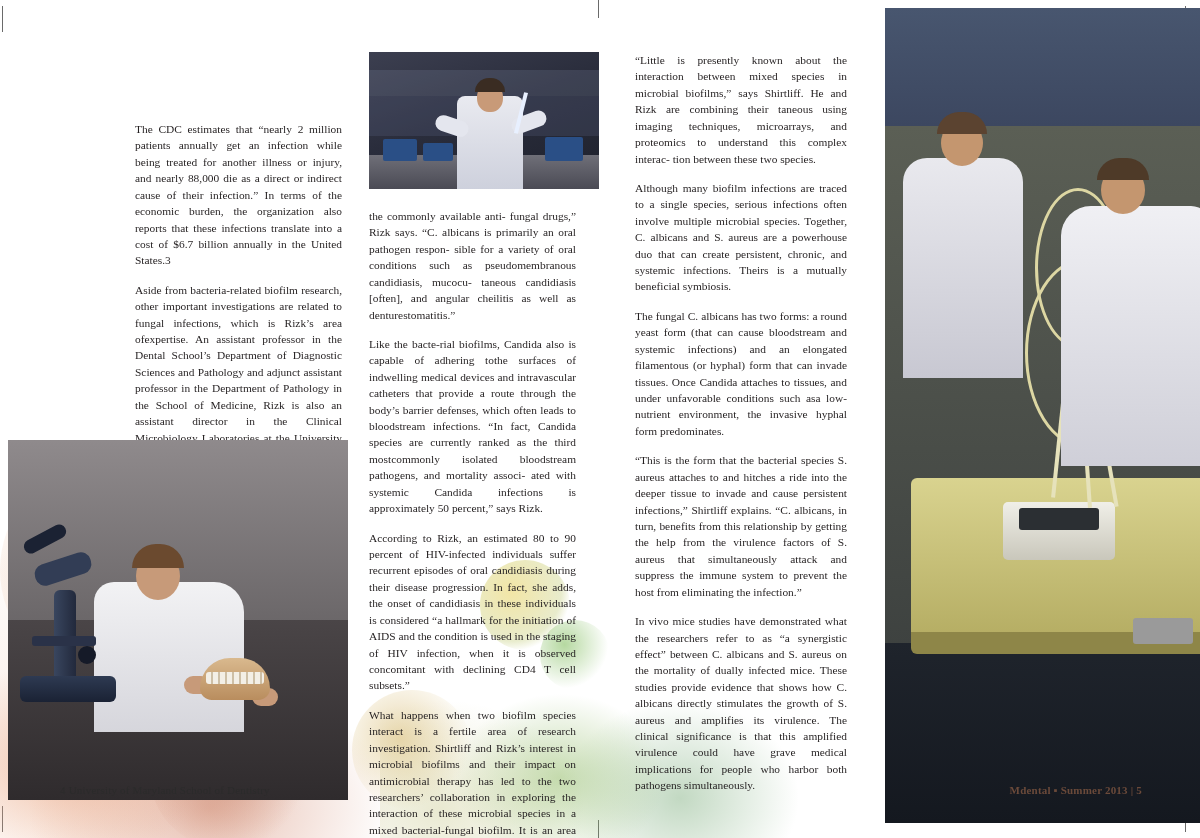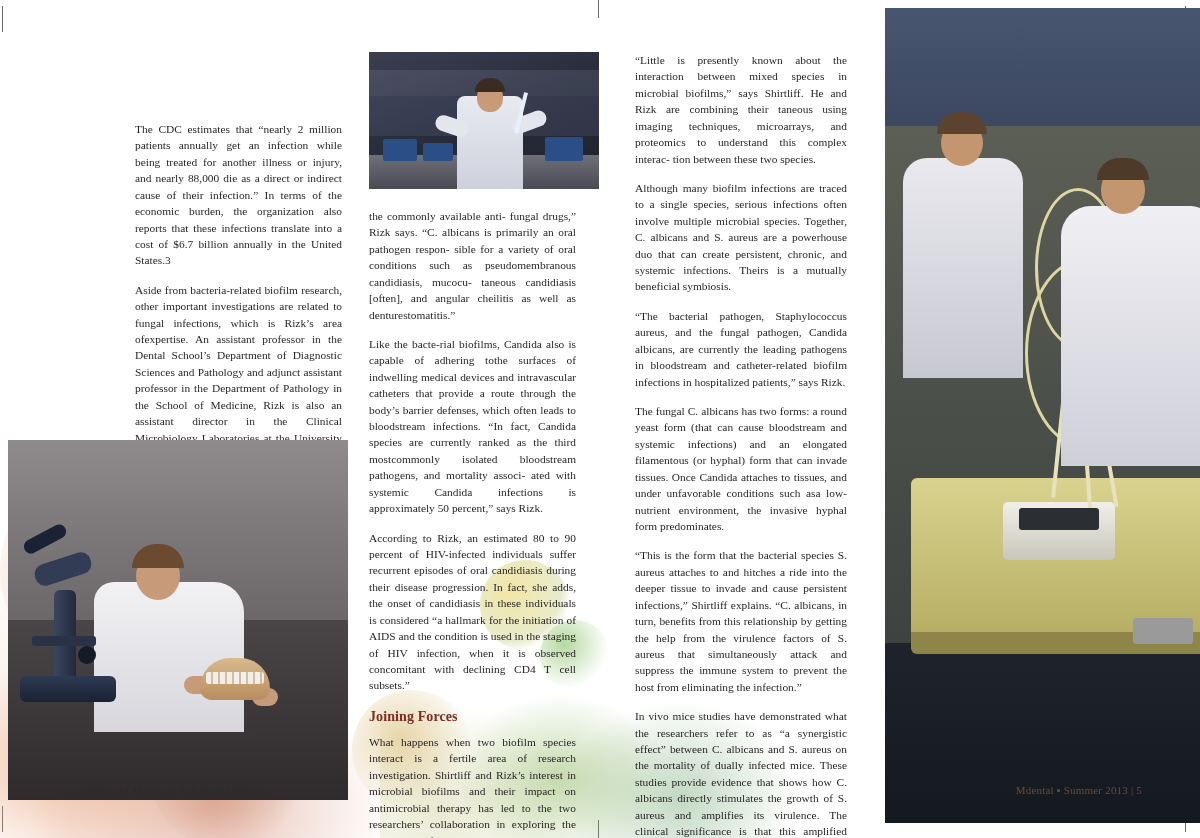--- a/index.html
+++ b/index.html
@@ -101,21 +101,21 @@
     letter-spacing: 0.1px;
   }
 
   .folio {
     position: absolute;
     font-size: 11px;
     color: #2b2b2b;
     letter-spacing: 0.2px;
   }
   .folio-left { left: 60px; bottom: 42px; }
-  .folio-right { right: 58px; bottom: 42px; color: #6b4a3a; }
+  .folio-right { right: 58px; bottom: 42px; color: #6b4a3a; font-weight: bold; }
 
   
   .rp-photo {
     position: absolute;
     left: 885px; top: 8px;
     width: 315px; height: 815px;
     background: #3e4a63;
     overflow: hidden;
   }
   .col-r1 { left: 635px; top: 52px; width: 212px; }
@@ -225,21 +225,20 @@
     <div class="col col-l1">
       <p>The CDC estimates that “nearly 2 million patients annually get an infection while being treated for another illness or injury, and nearly 88,000 die as a direct or indirect cause of their infection.” In terms of the economic burden, the organization also reports that these infections translate into a cost of $6.7 billion annually in the United States.3</p>
       <p>Aside from bacteria-related biofilm research, other important investigations are related to fungal infections, which is Rizk’s area ofexpertise. An assistant professor in the Dental School’s Department of Diagnostic Sciences and Pathology and adjunct assistant professor in the Department of Pathology in the School of Medicine, Rizk is also an assistant director in the Clinical Microbiology Laboratories at the University of Maryland Medical System.</p>
       <p>Her research in the Dental School focuses on the molecular character- ization of virulence factors in patho- genic Candida species. The AIDS epidemic during the last 25 years has brought about an increase in the incidence of candidiasis. Candida albicans is an opportunistic pathogen capable ofbiofilm formation, tissue invasion, and systemic infections especially in the immunocompromised population, particularly in the HIV-infected. “Compounding the gravity of the rise in fungal infections is the increase in the emergence of strains resistant to</p>
     </div>
 
     <div class="col col-l2">
       <p>the commonly available anti- fungal drugs,” Rizk says. “C. albicans is primarily an oral pathogen respon- sible for a variety of oral conditions such as pseudomembranous candidiasis, mucocu- taneous candidiasis [often], and angular cheilitis as well as denturestomatitis.”</p>
       <p>Like the bacte-rial biofilms, Candida also is capable of adhering tothe surfaces of indwelling medical devices and intravascular catheters that provide a route through the body’s barrier defenses, which often leads to bloodstream infections. “In fact, Candida species are currently ranked as the third mostcommonly isolated bloodstream pathogens, and mortality associ- ated with systemic Candida infections is approximately 50 percent,” says Rizk.</p>
       <p>According to Rizk, an estimated 80 to 90 percent of HIV-infected individuals suffer recurrent episodes of oral candidiasis during their disease progression. In fact, she adds, the onset of candidiasis in these individuals is considered “a hallmark for the initiation of AIDS and the condition is used in the staging of HIV infection, when it is observed concomitant with declining CD4 T cell subsets.”</p>
-      <h2 class="subhead">Joining Forces</h2>
       <p>What happens when two biofilm species interact is a fertile area of research investigation. Shirtliff and Rizk’s interest in microbial biofilms and their impact on antimicrobial therapy has led to the two researchers’ collaboration in exploring the interaction of these microbial species in a mixed bacterial-fungal biofilm. It is an area of research not previously investigated.</p>
     </div>
 
     <div class="photo-bottom-left">
       <div class="mb-bg"></div>
       <div class="mb-wall"></div>
       <div class="mb-bench"></div>
       <div class="mb-slide"></div>
       <div class="mb-slide2"></div>
       <div class="mb-person-coat"></div>
@@ -258,21 +257,20 @@
     </div>
 
     <div class="folio folio-left">4    University of Maryland School of Dentistry</div>
   </div>
 
   <div class="page-right"></div>
 
   <div class="col col-r1">
     <p>“Little is presently known about the interaction between mixed species in microbial biofilms,” says Shirtliff. He and Rizk are combining their taneous using imaging techniques, microarrays, and proteomics to understand this complex interac- tion between these two species.</p>
     <p>Although many biofilm infections are traced to a single species, serious infections often involve multiple microbial species. Together, C. albicans and S. aureus are a powerhouse duo that can create persistent, chronic, and systemic infections. Theirs is a mutually beneficial symbiosis.</p>
-    <p>“The bacterial pathogen, Staphylococcus aureus, and the fungal pathogen, Candida albicans, are currently the leading pathogens in bloodstream and catheter-related biofilm infections in hospitalized patients,” says Rizk.</p>
     <p>The fungal C. albicans has two forms: a round yeast form (that can cause bloodstream and systemic infections) and an elongated filamentous (or hyphal) form that can invade tissues. Once Candida attaches to tissues, and under unfavorable conditions such asa low-nutrient environment, the invasive hyphal form predominates.</p>
     <p>“This is the form that the bacterial species S. aureus attaches to and hitches a ride into the deeper tissue to invade and cause persistent infections,” Shirtliff explains. “C. albicans, in turn, benefits from this relationship by getting the help from the virulence factors of S. aureus that simultaneously attack and suppress the immune system to prevent the host from eliminating the infection.”</p>
     <p>In vivo mice studies have demonstrated what the researchers refer to as “a synergistic effect” between C. albicans and S. aureus on the mortality of dually infected mice. These studies provide evidence that shows how C. albicans directly stimulates the growth of S. aureus and amplifies its virulence. The clinical significance is that this amplified virulence could have grave medical implications for people who harbor both pathogens simultaneously.</p>
   </div>
 
   <div class="rp-photo">
     <div class="rp-bg"></div>
     <div class="rp-upper"></div>
     <div class="rp-panel"></div>
     <div class="rp-bench"></div>

